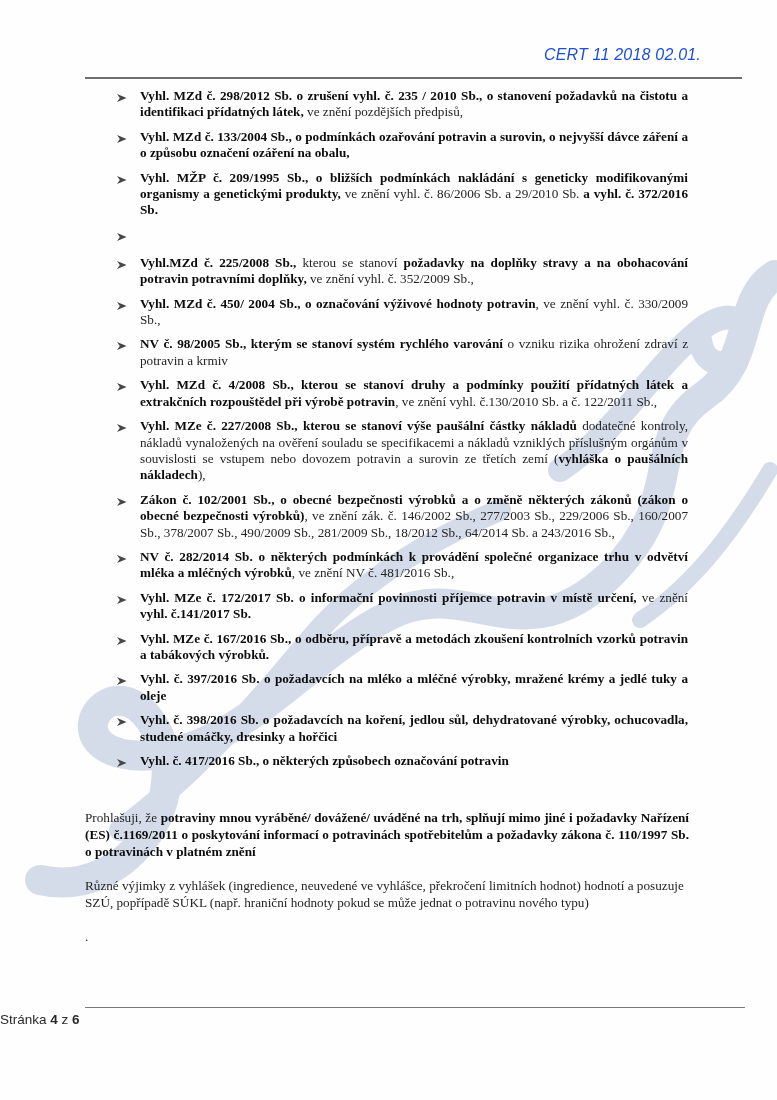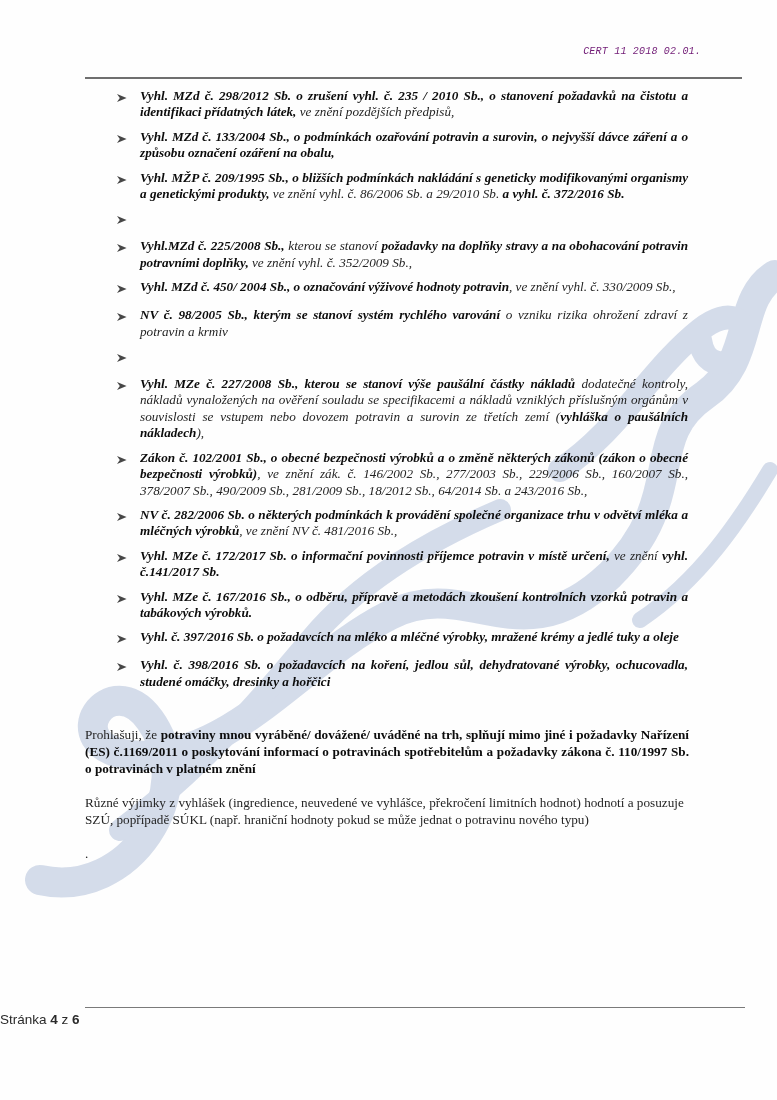--- a/index.html
+++ b/index.html
@@ -10,35 +10,35 @@
     font-family:"Liberation Serif", serif;
     color:#1e1e1e;
     overflow:hidden;
   }
   .watermark{
     position:absolute;left:0;top:0;width:777px;height:1100px;
     z-index:0;pointer-events:none;
   }
   .header-ref{
     position:absolute;top:46px;right:76px;z-index:2;
-    font-family:Liberation Mono, monospace;
-    font-style:italic;font-size:10px;color:#701a75;
+    font-family:Liberation Sans, sans-serif;
+    font-style:italic;font-size:16px;color:#1d4ed8;
     letter-spacing:.2px;
   }
   .top-divider{
     position:absolute;top:77px;left:85px;width:657px;z-index:2;
     border-top:2px solid #6f6f6f;
   }
   .content{
     position:absolute;top:88px;left:85px;width:657px;z-index:2;
   }
   .reg-list{margin:0;padding:0;}
   .li{
     display:flex;align-items:flex-start;
-    padding-left:31px;margin-bottom:8px;font-style:italic;
+    padding-left:31px;margin-bottom:8px;
   }
   .bullet{
     flex:0 0 24px;padding-top:2px;
   }
   .li-body{
     width:548px;
     font-size:13.2px;line-height:16.4px;
     text-align:justify;
   }
   .li-body .b, .para .b{font-weight:bold;color:#0c0c0c;}
@@ -119,38 +119,39 @@
         <div class="li">
           <span class="bullet"><svg width="12" height="12" viewBox="0 0 12 12">
               <path d="M1 2 L10.6 6 L1 10 L3.8 6 Z" fill="#474747"></path>
             </svg></span>
           <div class="li-body"><span class="b">NV č. 98/2005 Sb., kterým se stanoví systém rychlého varování</span><span class="r"> o vzniku rizika ohrožení zdraví z potravin a krmiv</span></div>
         </div>
         <div class="li">
           <span class="bullet"><svg width="12" height="12" viewBox="0 0 12 12">
               <path d="M1 2 L10.6 6 L1 10 L3.8 6 Z" fill="#474747"></path>
             </svg></span>
+          <div class="li-body"><span class="b">Vyhl. MZd č. 4/2008 Sb., kterou se stanoví druhy a podmínky použití přídatných látek a extrakčních rozpouštědel při výrobě potravin</span><span class="r">, ve znění vyhl. č.130/2010 Sb. a č. 122/2011 Sb.,</span></div>
         </div>
         <div class="li">
           <span class="bullet"><svg width="12" height="12" viewBox="0 0 12 12">
               <path d="M1 2 L10.6 6 L1 10 L3.8 6 Z" fill="#474747"></path>
             </svg></span>
           <div class="li-body"><span class="b">Vyhl. MZe č. 227/2008 Sb., kterou se stanoví výše paušální částky nákladů</span><span class="r"> dodatečné kontroly, nákladů vynaložených na ověření souladu se specifikacemi a nákladů vzniklých příslušným orgánům v souvislosti se vstupem nebo dovozem potravin a surovin ze třetích zemí (</span><span class="b">vyhláška o paušálních nákladech</span><span class="r">),</span></div>
         </div>
         <div class="li">
           <span class="bullet"><svg width="12" height="12" viewBox="0 0 12 12">
               <path d="M1 2 L10.6 6 L1 10 L3.8 6 Z" fill="#474747"></path>
             </svg></span>
           <div class="li-body"><span class="b">Zákon č. 102/2001 Sb., o obecné bezpečnosti výrobků a o změně některých zákonů (zákon o obecné bezpečnosti výrobků)</span><span class="r">, ve znění zák. č. 146/2002 Sb., 277/2003 Sb., 229/2006 Sb., 160/2007 Sb., 378/2007 Sb., 490/2009 Sb., 281/2009 Sb., 18/2012 Sb., 64/2014 Sb. a 243/2016 Sb.,</span></div>
         </div>
         <div class="li">
           <span class="bullet"><svg width="12" height="12" viewBox="0 0 12 12">
               <path d="M1 2 L10.6 6 L1 10 L3.8 6 Z" fill="#474747"></path>
             </svg></span>
-          <div class="li-body"><span class="b">NV č. 282/2006 Sb. o některých podmínkách k provádění společné organizace trhu v odvětví mléka a mléčných výrobků</span><span class="r">, ve znění NV č. 481/2016 Sb.,</span></div>
+          <div class="li-body"><span class="b">NV č. 282/2014 Sb. o některých podmínkách k provádění společné organizace trhu v odvětví mléka a mléčných výrobků</span><span class="r">, ve znění NV č. 481/2016 Sb.,</span></div>
         </div>
         <div class="li">
           <span class="bullet"><svg width="12" height="12" viewBox="0 0 12 12">
               <path d="M1 2 L10.6 6 L1 10 L3.8 6 Z" fill="#474747"></path>
             </svg></span>
           <div class="li-body"><span class="b">Vyhl. MZe č. 172/2017 Sb. o informační povinnosti příjemce potravin v místě určení,</span><span class="r"> ve znění </span><span class="b">vyhl. č.141/2017 Sb.</span></div>
         </div>
         <div class="li">
           <span class="bullet"><svg width="12" height="12" viewBox="0 0 12 12">
               <path d="M1 2 L10.6 6 L1 10 L3.8 6 Z" fill="#474747"></path>
@@ -162,20 +163,26 @@
               <path d="M1 2 L10.6 6 L1 10 L3.8 6 Z" fill="#474747"></path>
             </svg></span>
           <div class="li-body"><span class="b">Vyhl. č. 397/2016 Sb. o požadavcích na mléko a mléčné výrobky, mražené krémy a jedlé tuky a oleje</span></div>
         </div>
         <div class="li">
           <span class="bullet"><svg width="12" height="12" viewBox="0 0 12 12">
               <path d="M1 2 L10.6 6 L1 10 L3.8 6 Z" fill="#474747"></path>
             </svg></span>
           <div class="li-body"><span class="b">Vyhl. č. 398/2016 Sb. o požadavcích na koření, jedlou sůl, dehydratované výrobky, ochucovadla, studené omáčky, dresinky a hořčici</span></div>
         </div>
+        <div class="li">
+          <span class="bullet"><svg width="12" height="12" viewBox="0 0 12 12">
+              <path d="M1 2 L10.6 6 L1 10 L3.8 6 Z" fill="#474747"></path>
+            </svg></span>
+          <div class="li-body"><span class="b">Vyhl. č. 417/2016 Sb., o některých způsobech označování potravin</span></div>
+        </div>
       </div>
     <div class="paragraphs">
         <div class="para justify"><span class="r">Prohlašuji, že </span><span class="b">potraviny mnou vyráběné/ dovážené/ uváděné na trh, splňují mimo jiné i požadavky Nařízení (ES) č.1169/2011 o poskytování informací o potravinách spotřebitelům a požadavky zákona č. 110/1997 Sb. o potravinách v platném znění</span></div>
         <div class="para"><span class="r">Různé výjimky z vyhlášek (ingredience, neuvedené ve vyhlášce, překročení limitních hodnot) hodnotí a posuzuje SZÚ, popřípadě SÚKL (např. hraniční hodnoty pokud se může jednat o potravinu nového typu)</span></div>
         <div class="para"><span class="r">.</span></div>
       </div>
   </div>
 
   <div class="footer-divider"></div>
 

